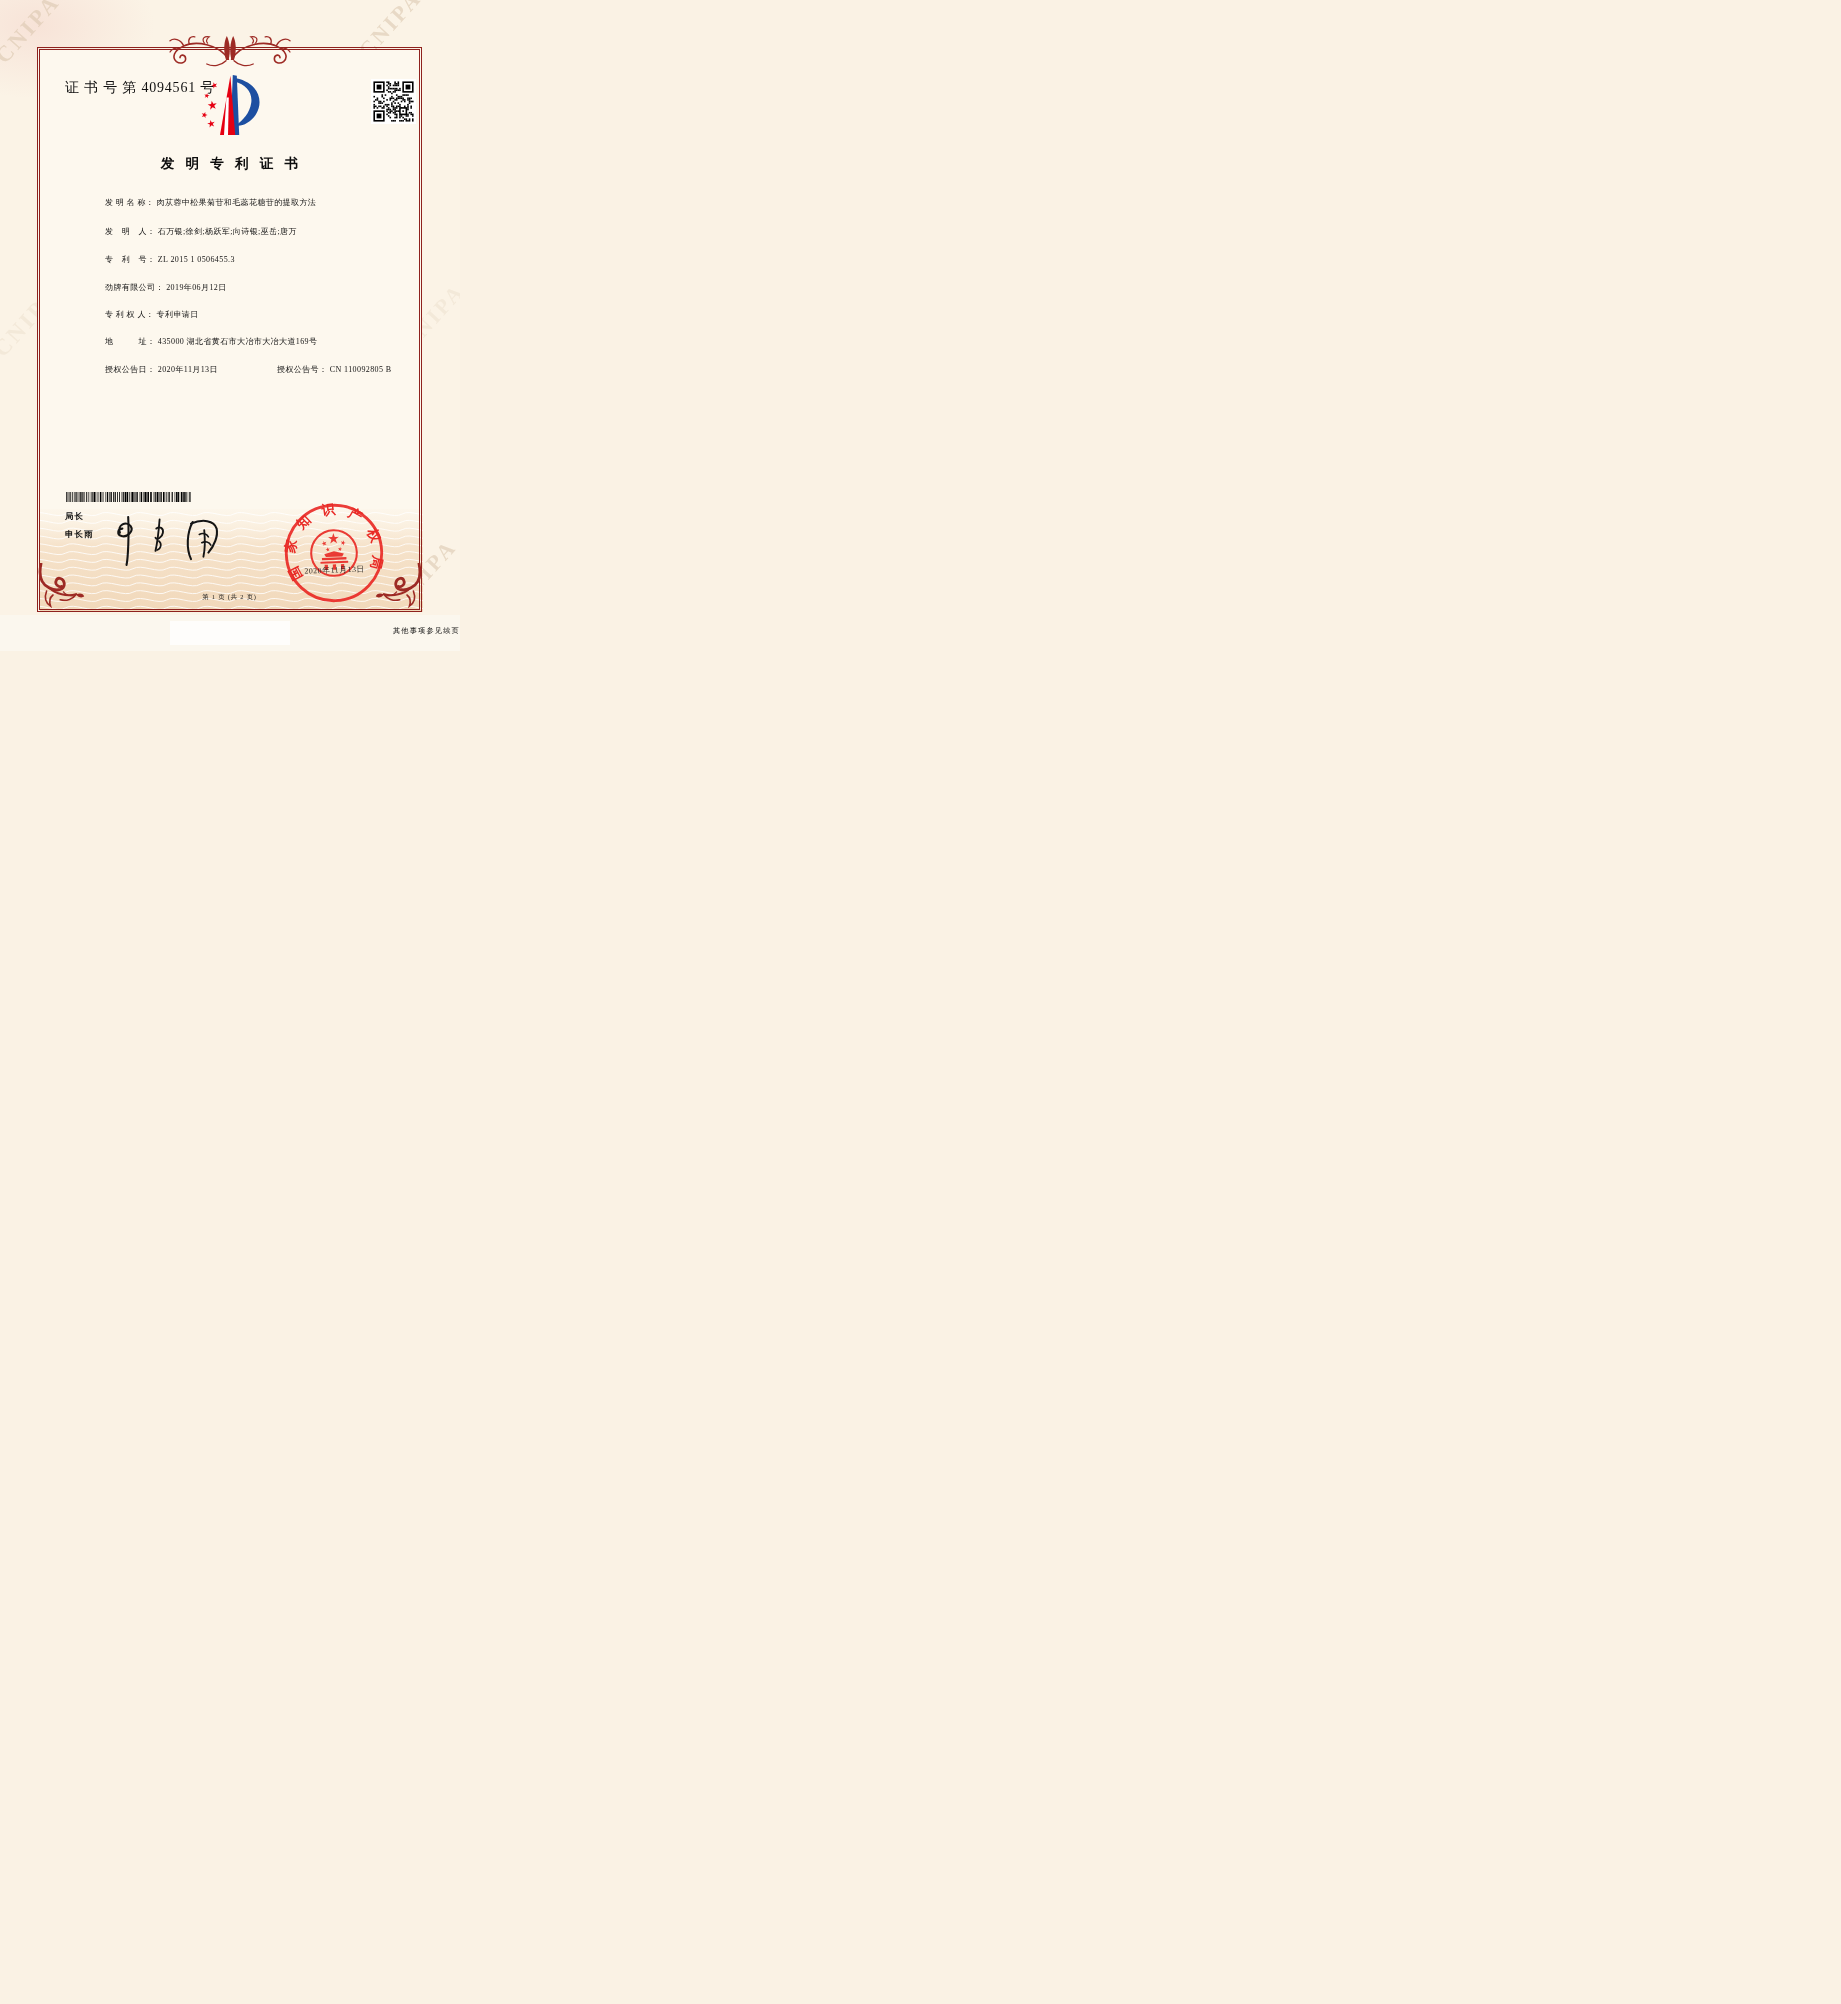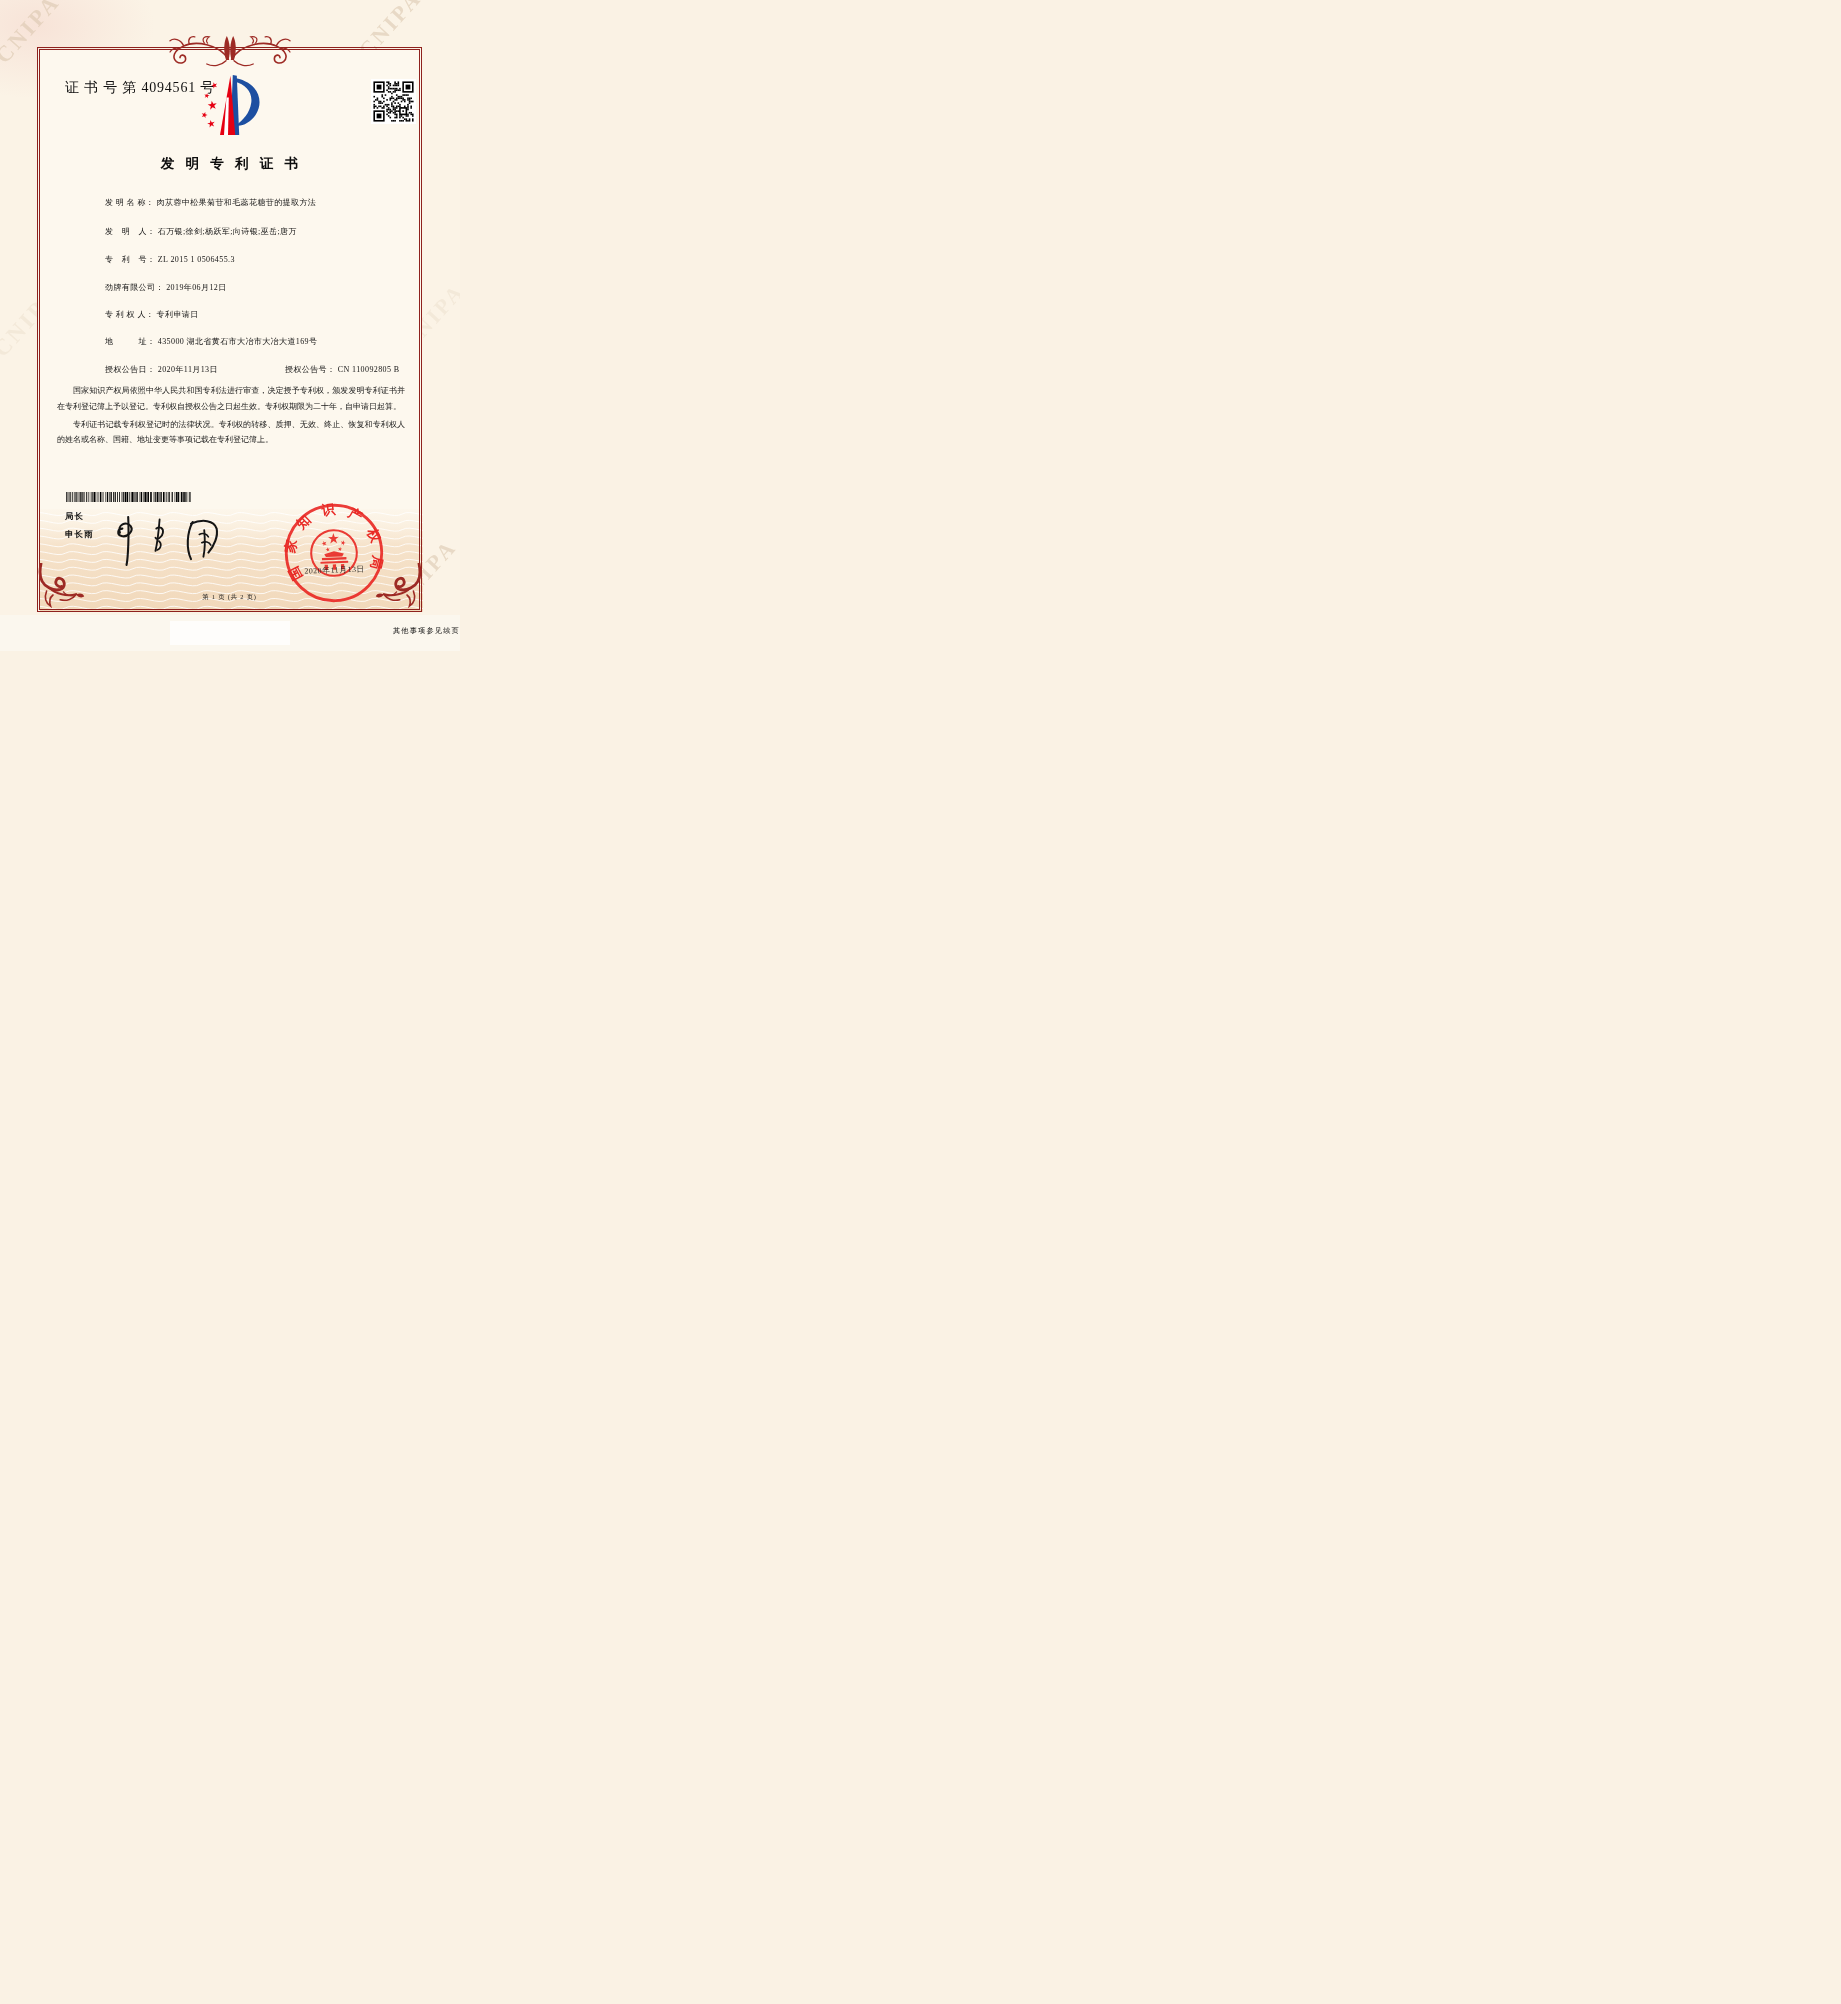--- a/index.html
+++ b/index.html
@@ -35,21 +35,21 @@
   .cert-no{position:absolute;left:65px;top:79px;font-size:14px;letter-spacing:0.8px;color:#111;z-index:3;}
   .logo{position:absolute;left:196px;top:75px;z-index:3;}
   .title{position:absolute;left:38px;top:155px;width:383px;text-align:center;
          font-size:13.6px;font-weight:700;letter-spacing:.82em;text-indent:.82em;color:#0d0d0d;z-index:3;}
   .qr{position:absolute;left:371px;top:79px;z-index:3;}
   
   .field{position:absolute;left:65px;width:353px;font-size:8px;color:#141414;
          letter-spacing:0.4px;white-space:nowrap;z-index:3;margin-left:40px;}
   .field .flabel{display:inline-block;min-width:49px;}
   .field .fvalue{margin-left:2.4px;}
-  .field .pair2{position:absolute;left:180px;top:0;}
+  .field .pair2{position:absolute;left:172px;top:0;}
   
   .bodytext{position:absolute;left:57px;top:383px;width:348px;font-size:8px;
             line-height:1.95;color:#161616;text-align:justify;z-index:3;}
   .bodytext p{margin:0;text-indent:2em;}
   .bodytext p + p{margin-top:2.4px;}
   
   .barcode{position:absolute;left:65px;top:492px;z-index:3;}
   .officer{position:absolute;left:65px;top:511px;z-index:3;
            font-family:Liberation Serif, serif;font-weight:600;
            font-size:8.4px;letter-spacing:1.2px;color:#111;}
@@ -383,24 +383,20 @@
   <div class="field" style="top:336px">
     <span class="flabel">地　　　址：</span><span class="fvalue">435000 湖北省黄石市大冶市大冶大道169号</span>
   </div>
   <div class="field" style="top:364px">
     <span class="flabel">授权公告日：</span><span class="fvalue">2020年11月13日</span>
     <span class="pair2">
       <span>授权公告号：</span><span class="fvalue">CN 110092805 B</span>
     </span>
   </div>
 
-  <div class="bodytext">
-    <p>国家知识产权局依照中华人民共和国专利法进行审查，决定授予专利权，颁发发明专利证书并在专利登记簿上予以登记。专利权自授权公告之日起生效。专利权期限为二十年，自申请日起算。</p>
-    <p>专利证书记载专利权登记时的法律状况。专利权的转移、质押、无效、终止、恢复和专利权人的姓名或名称、国籍、地址变更等事项记载在专利登记簿上。</p>
-  </div>
 
   <svg class="barcode" width="128" height="10.4" viewBox="0 0 318 26">
     <g id="bc-bars" fill="#000">
         <rect x="2" y="0" width="2" height="26"></rect>
         <rect x="5" y="0" width="1" height="26"></rect>
         <rect x="7" y="0" width="1" height="26"></rect>
         <rect x="9" y="0" width="1" height="26"></rect>
         <rect x="11" y="0" width="2" height="26"></rect>
         <rect x="16" y="0" width="2" height="26"></rect>
         <rect x="21" y="0" width="1" height="26"></rect>

